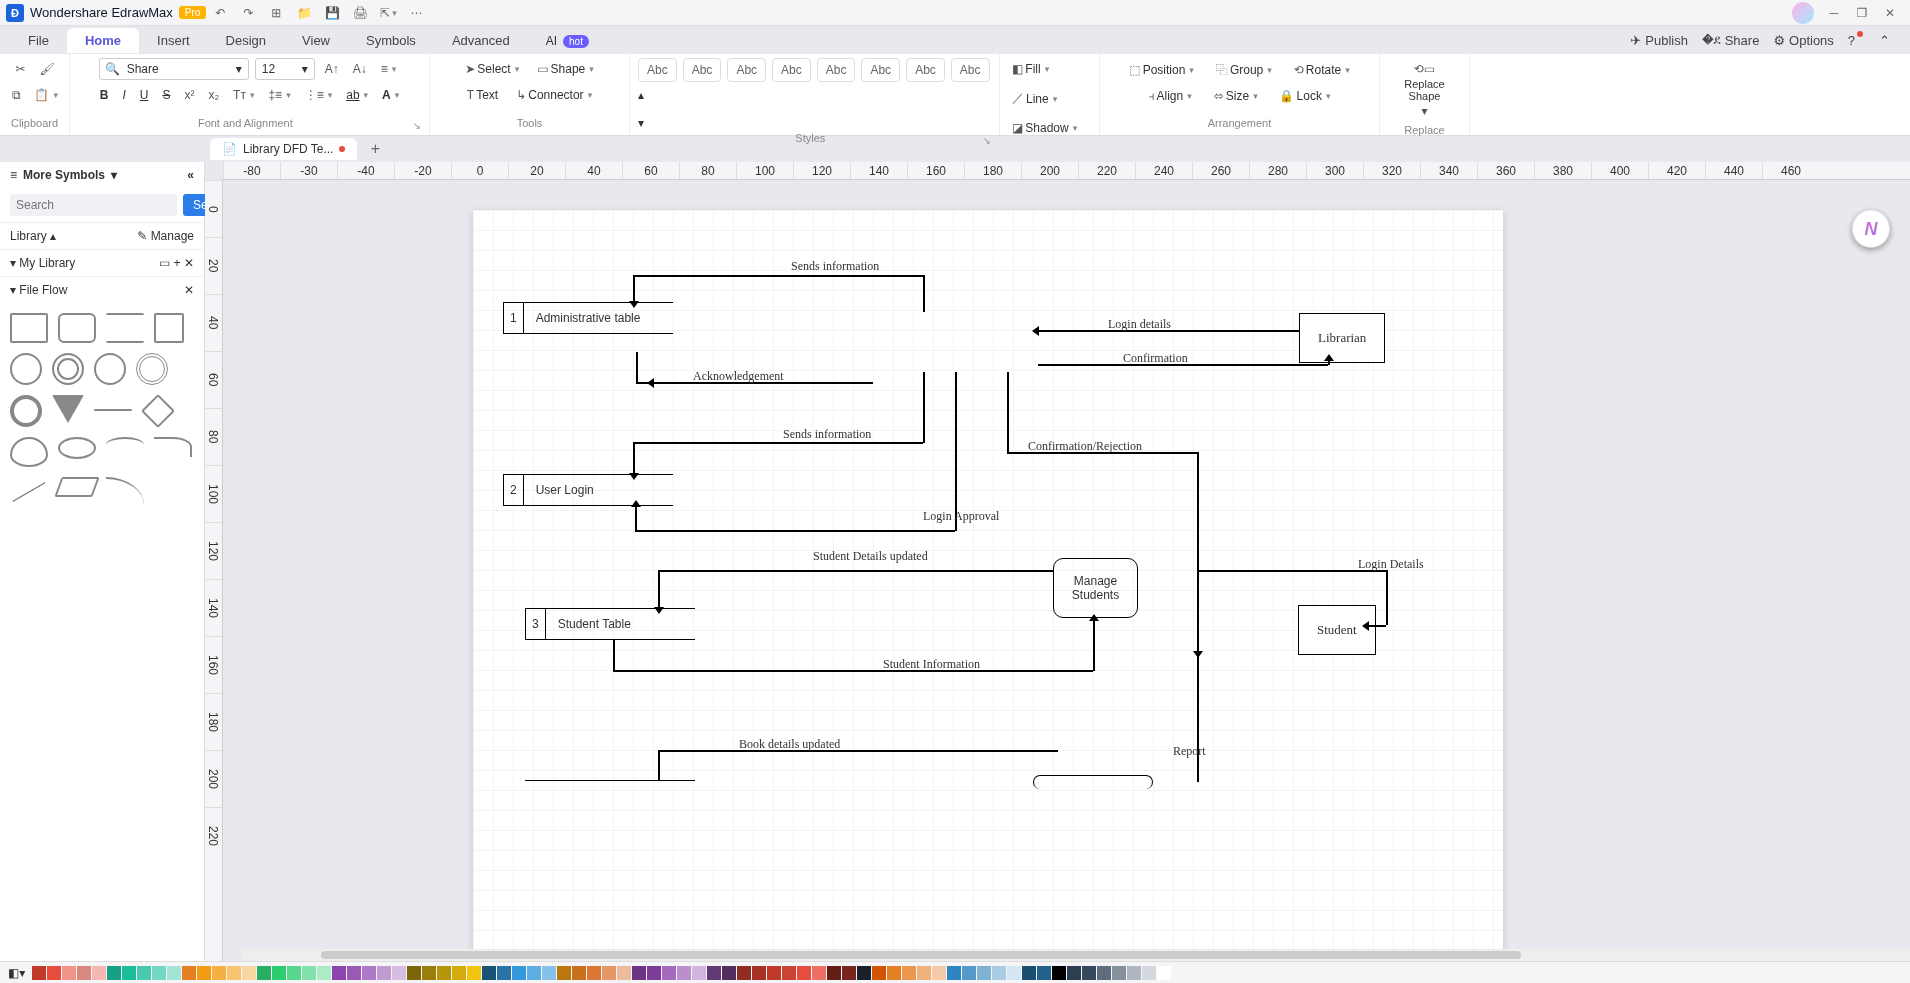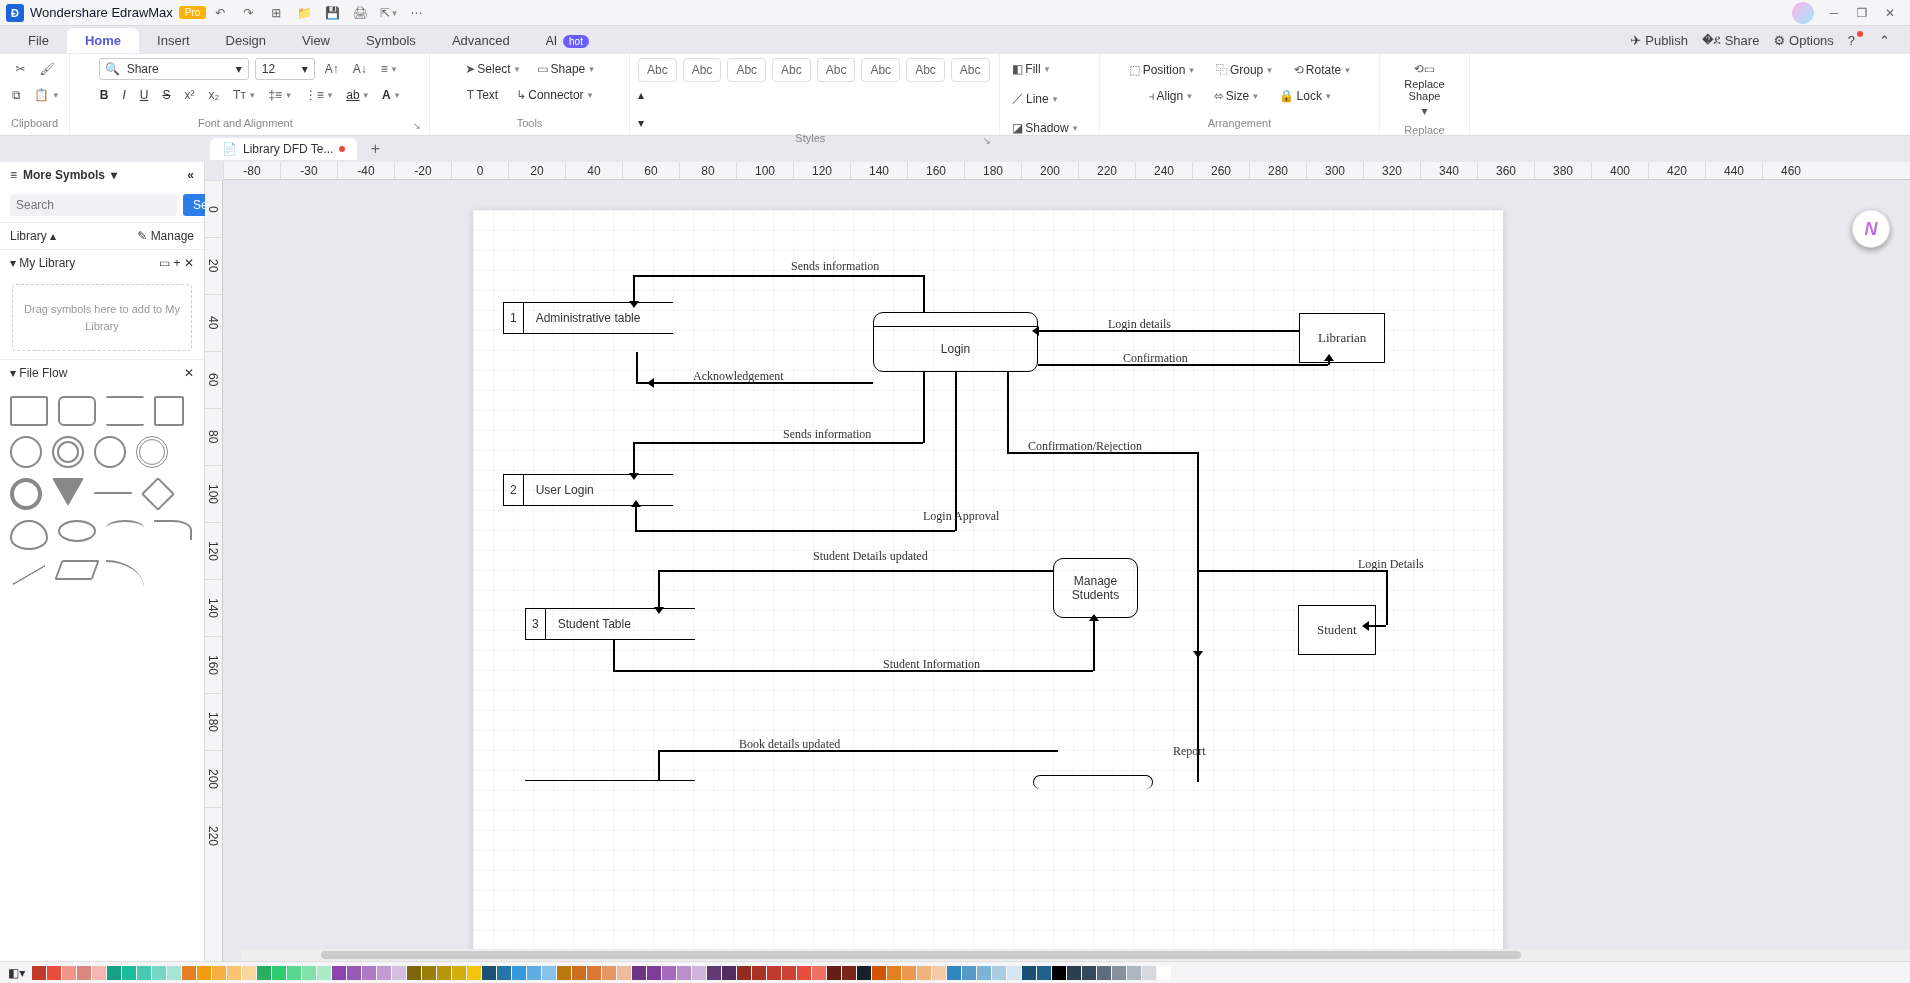--- a/index.html
+++ b/index.html
@@ -270,21 +270,20 @@
       <button>Search</button>
     </div>
     <div class="sb-section">
       <span><span>Library</span> ▴</span>
       <span>✎ <span>Manage</span></span>
     </div>
     <div class="sb-section">
       <span>▾ <span>My Library</span></span>
       <span><span>▭</span> <span>+</span> <span>✕</span></span>
     </div>
-    <div class="sb-dropzone">Drag symbols here to add to My Library</div>
     <div class="sb-section">
       <span>▾ <span>File Flow</span></span>
       <span>✕</span>
     </div>
     <div class="palette">
       <div class="pal-item"></div>
       <div class="pal-item" style="border-radius:6px"></div>
       <div class="pal-item" style="border-left:none;border-right:none"></div>
       <div class="pal-item" style="width:30px"></div>
       <div class="pal-item circle"></div>
@@ -351,24 +350,20 @@
         <span>220</span>
       </div>
     <div class="canvas">
       <div class="page">
 
         <div class="dstore" style="left:30px;top:92px;width:170px">
           <div class="num">1</div>
           <div class="lbl">Administrative table</div>
         </div>
 
-        <div class="proc rounded" style="left:400px;top:102px;width:165px;height:60px;flex-direction:column">
-          <div style="border-bottom:1.5px solid #000;height:14px"></div>
-          <div class="lbl">Login</div>
-        </div>
 
         <div class="entity" style="left:826px;top:103px">Librarian</div>
 
         <div class="dstore" style="left:30px;top:264px;width:170px">
           <div class="num">2</div>
           <div class="lbl">User Login</div>
         </div>
 
         <div class="dstore" style="left:52px;top:398px;width:170px">
           <div class="num">3</div>

